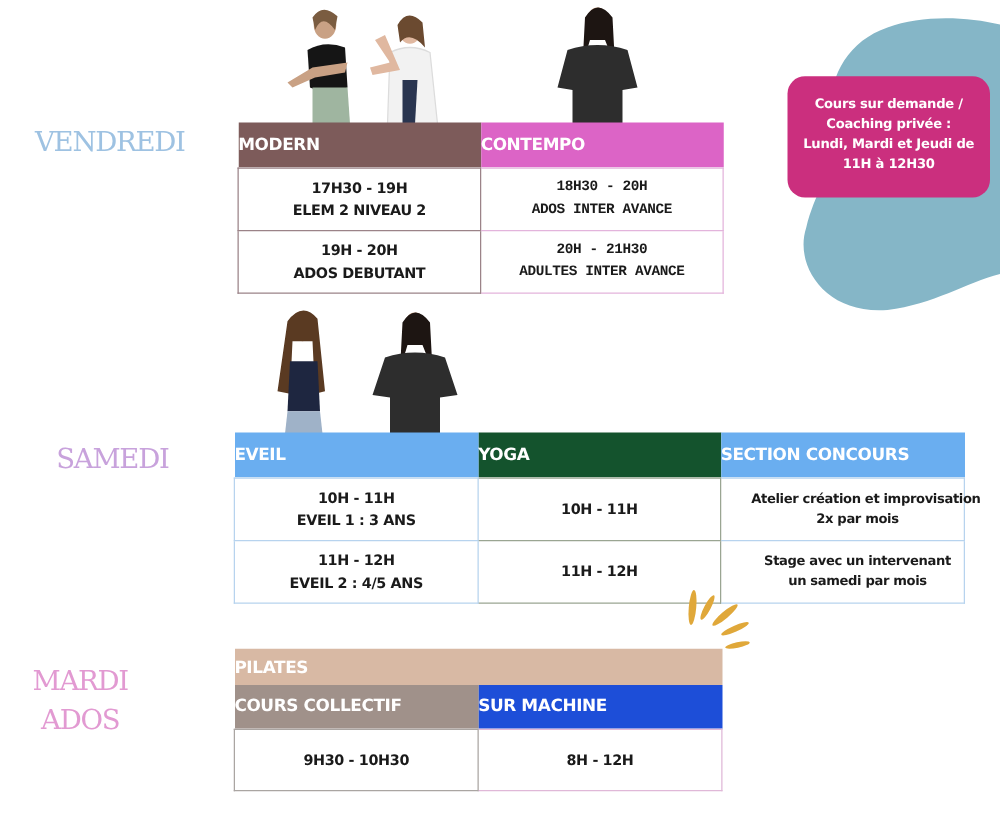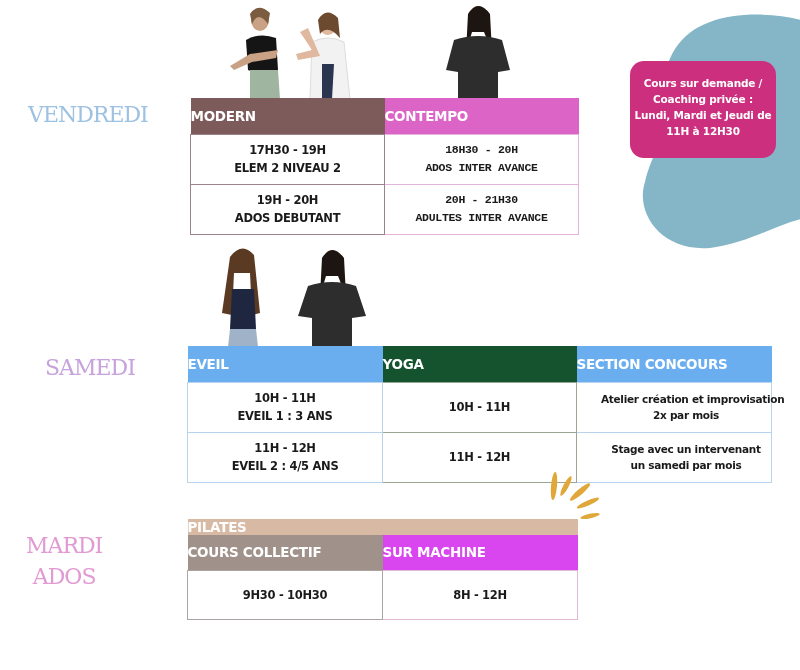--- a/index.html
+++ b/index.html
@@ -1,21 +1,21 @@
 <!DOCTYPE html>
 <html><head>
   <meta charset="utf-8">
   <style>
     * { box-sizing: border-box; margin: 0; padding: 0; }
     html, body { width: 800px; height: 670px; background: #ffffff; overflow: hidden; }
     body { position: relative; font-family: "Liberation Sans", sans-serif; }
 
     .blob { position: absolute; left: 640px; top: 12px; width: 190px; height: 240px; }
     .promo {
-      position: absolute; left: 630px; top: 61px; width: 146px; height: 97px;
+      position: absolute; left: 630px; top: 61px; width: 162px; height: 97px;
       background: #cb2f7e; border-radius: 14px; color: #fff;
       font-family: "DejaVu Sans", sans-serif; font-weight: bold; font-size: 10.5px;
       line-height: 16px; text-align: center; padding-top: 14px; letter-spacing: -0.2px;
     }
     .promo div { white-space: nowrap; }
 
     .day {
       position: absolute; font-family: "DejaVu Serif", serif; font-weight: normal;
       font-size: 22px; letter-spacing: -1px; text-align: center; line-height: 31px;
     }
@@ -48,21 +48,21 @@
     .t-vendredi .c2 { border: 1.5px solid #e3b4dc; font-family: Liberation Mono, monospace; }
 
     
     .t-samedi { left: 187px; top: 346px; width: 584px; }
     .t-samedi td { height: 50px; border: 1.5px solid #b7d3ee; }
     .t-samedi td.yoga { border: 1.5px solid #9aa592; }
     .t-samedi td.concours { font-size: 10.5px; line-height: 16px; padding-left: 24px; }
 
     
     .t-pilates { left: 187px; top: 519px; width: 390px; }
-    .t-pilates th.top { height: 16px; font-size: 13.5px; }
+    .t-pilates th.top { height: 29px; font-size: 13.5px; }
     .t-pilates th.sub { height: 35px; }
     .t-pilates td { height: 49px; }
     .t-pilates td.c1 { border: 1.5px solid #aaa5a2; }
     .t-pilates td.c2 { border: 1.5px solid #e0b8d8; }
 
     .rays { position: absolute; left: 540px; top: 460px; }
   </style>
 </head>
 <body>
 
@@ -214,21 +214,21 @@
   <colgroup>
       <col style="width:195px">
       <col style="width:195px">
     </colgroup>
   <tbody>
       <tr>
     <th class="top" colspan="2" style="background:#d8b9a4">PILATES</th>
   </tr>
   <tr>
     <th class="sub" style="background:#a0918a">COURS COLLECTIF</th>
-    <th class="sub" style="background:#d946ef">SUR MACHINE</th>
+    <th class="sub" style="background:#1d4ed8">SUR MACHINE</th>
   </tr>
   <tr>
     <td class="c1">
       <span class="l">9H30 - 10H30</span>
     </td>
     <td class="c2">
       <span class="l">8H - 12H</span>
     </td>
   </tr>
 </tbody>

